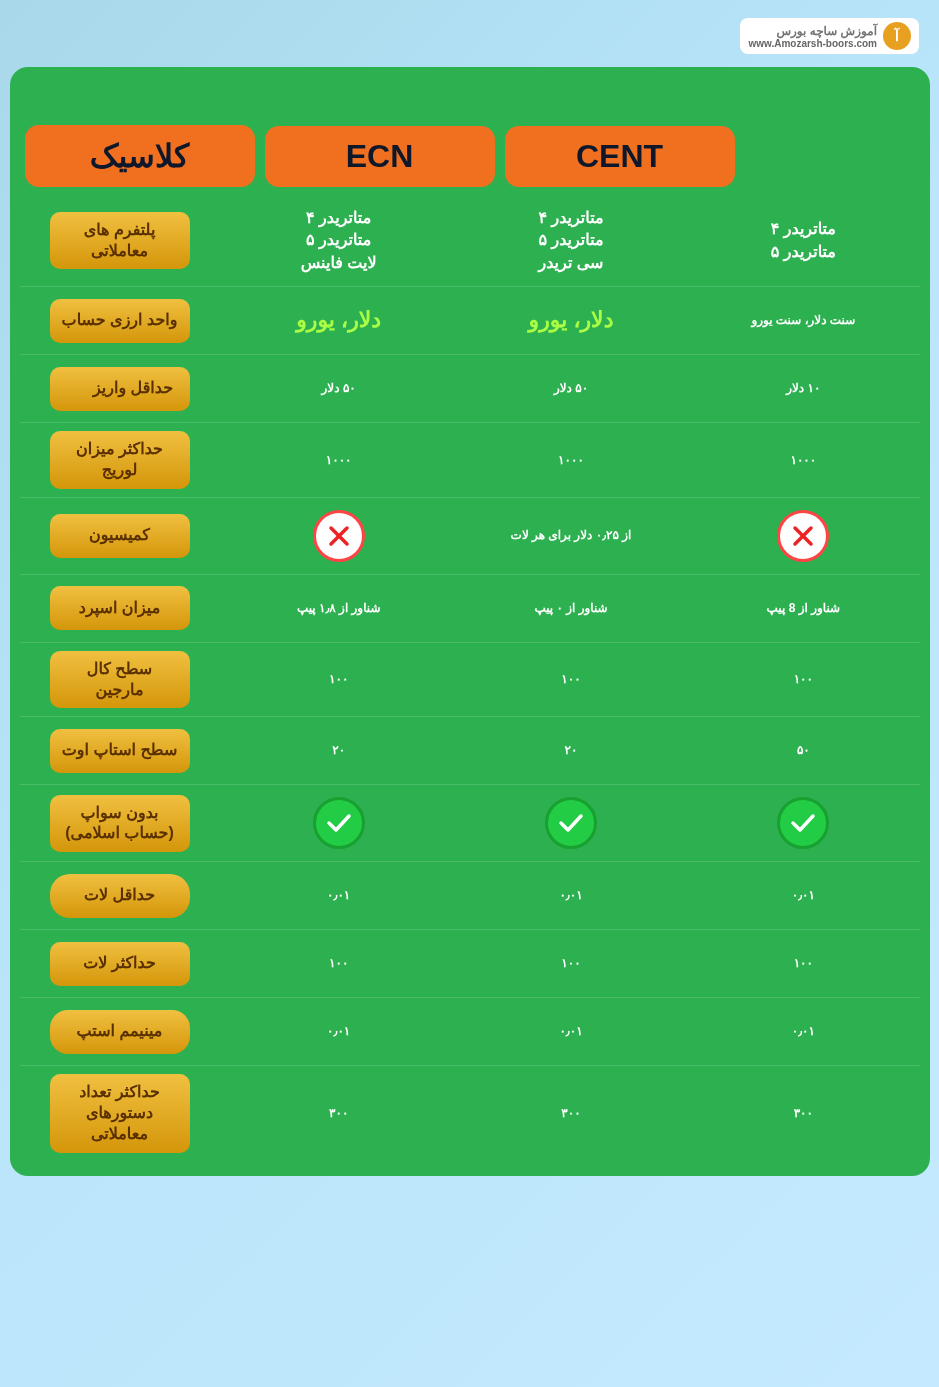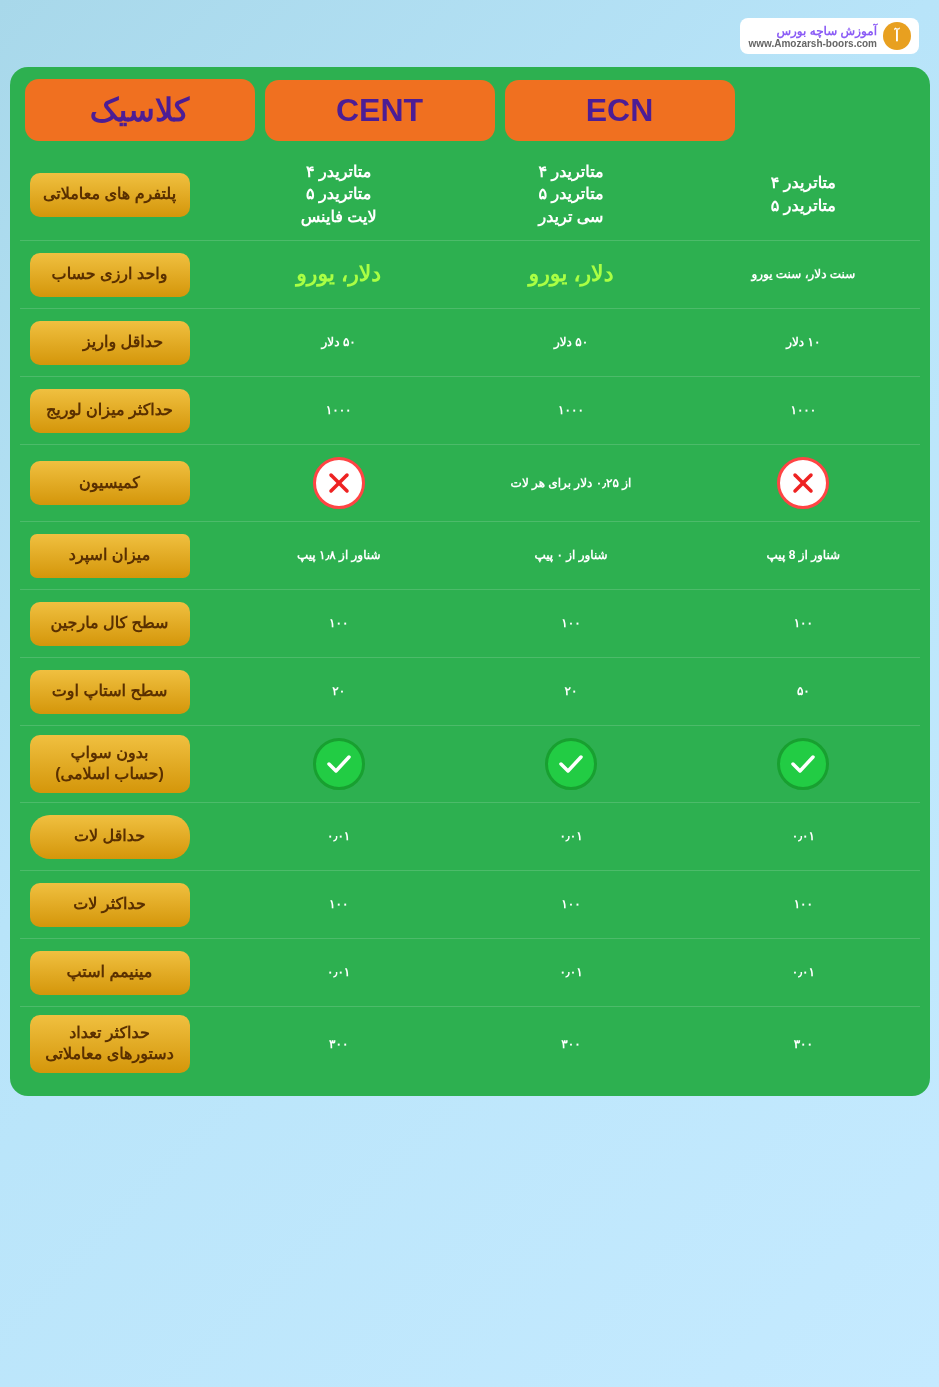--- a/index.html
+++ b/index.html
@@ -60,31 +60,32 @@
       gap: 10px;
     }
     .header-cell {
       flex: 1;
       display: flex;
       align-items: center;
       justify-content: center;
     }
     .header-label {
       background: #f07020;
-      color: #4c1d95;
+      color: #0f172a;
       font-size: 32px;
       font-weight: bold;
       border-radius: 14px;
       padding: 12px 30px;
       text-align: center;
       width: 100%;
       min-height: 60px;
       display: flex;
       align-items: center;
       justify-content: center;
+      margin-top: 46px;
     }
     .data-rows {
       width: 100%;
       padding: 0 10px 15px 10px;
     }
     .data-row {
       display: flex;
       flex-direction: row;
       width: 100%;
       align-items: center;
@@ -104,21 +105,21 @@
       padding-left: 5px;
     }
     .row-label-btn {
       background: linear-gradient(to bottom, #f0c040, #d4960a);
       color: #5a3000;
       font-size: 16px;
       font-weight: bold;
       border-radius: 10px;
       padding: 8px 12px;
       text-align: center;
-      width: 160px;
+      width: 140px;
       min-height: 44px;
       display: flex;
       align-items: center;
       justify-content: center;
       line-height: 1.3;
     }
     .data-cells {
       flex: 1;
       display: flex;
       flex-direction: row-reverse;
@@ -166,37 +167,37 @@
       height: 28px;
     }
   </style>
 </head>
 <body>
 
 <div class="logo-area">
   <div class="logo-box">
     <div class="logo-icon">آ</div>
     <div>
-      <div style="font-size:12px;color:#8b5cf6;font-weight:bold;">آموزش ساچه بورس</div>
+      <div style="font-size:12px;color:#737373;font-weight:bold;">آموزش ساچه بورس</div>
       <div style="font-size:10px;color:#666;">www.Amozarsh-boors.com</div>
     </div>
   </div>
 </div>
 
 <div class="main-table">
 
   <div class="header-row">
     <div class="header-cell">
       <div class="header-label">کلاسیک</div>
     </div>
     <div class="header-cell">
+      <div class="header-label">ECN</div>
+    </div>
+    <div class="header-cell">
       <div class="header-label">CENT</div>
-    </div>
-    <div class="header-cell">
-      <div class="header-label">ECN</div>
     </div>
     <div style="width:170px;flex-shrink:0;"></div>
   </div>
 
   <div class="data-rows" id="rows-container">
   <div class="data-row">
         <div class="data-cells">
           <div class="data-cell" style="white-space: pre-line; font-size: 16px;">متاتریدر ۴
 متاتریدر ۵
 لایت فاینس</div>
@@ -264,21 +265,21 @@
           <div class="row-label-btn" style="white-space: pre-line;">کمیسیون</div>
         </div>
       </div>
       <div class="data-row">
         <div class="data-cells">
           <div class="data-cell">شناور از ۱٫۸ پیپ</div>
           <div class="data-cell">شناور از ۰ پیپ</div>
           <div class="data-cell">شناور از 8 پیپ</div>
         </div>
         <div class="row-label-cell">
-          <div class="row-label-btn" style="white-space: pre-line; border-radius: 7px;">میزان اسپرد</div>
+          <div class="row-label-btn" style="white-space: pre-line;">میزان اسپرد</div>
         </div>
       </div>
       <div class="data-row">
         <div class="data-cells">
           <div class="data-cell">۱۰۰</div>
           <div class="data-cell">۱۰۰</div>
           <div class="data-cell">۱۰۰</div>
         </div>
         <div class="row-label-cell">
           <div class="row-label-btn" style="white-space: pre-line;">سطح کال مارجین</div>
@@ -343,21 +344,21 @@
           <div class="row-label-btn" style="white-space: pre-line;">حداکثر لات</div>
         </div>
       </div>
       <div class="data-row">
         <div class="data-cells">
           <div class="data-cell">۰٫۰۱</div>
           <div class="data-cell">۰٫۰۱</div>
           <div class="data-cell">۰٫۰۱</div>
         </div>
         <div class="row-label-cell">
-          <div class="row-label-btn" style="white-space: pre-line;">مینیمم استپ</div>
+          <div class="row-label-btn" style="white-space: pre-line; border-radius: 18px;">مینیمم استپ</div>
         </div>
       </div>
       <div class="data-row">
         <div class="data-cells">
           <div class="data-cell">۳۰۰</div>
           <div class="data-cell">۳۰۰</div>
           <div class="data-cell">۳۰۰</div>
         </div>
         <div class="row-label-cell">
           <div class="row-label-btn" style="white-space: pre-line;">حداکثر تعداد دستورهای معاملاتی</div>

